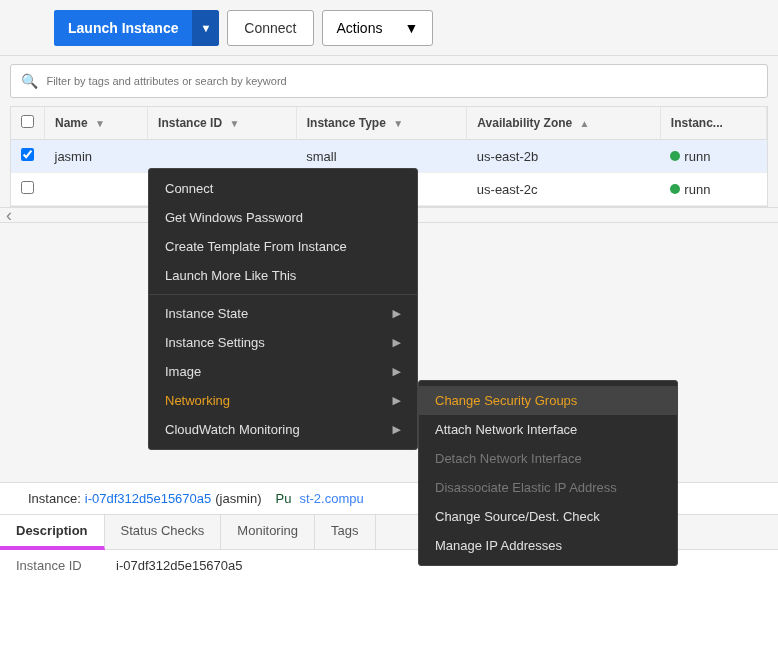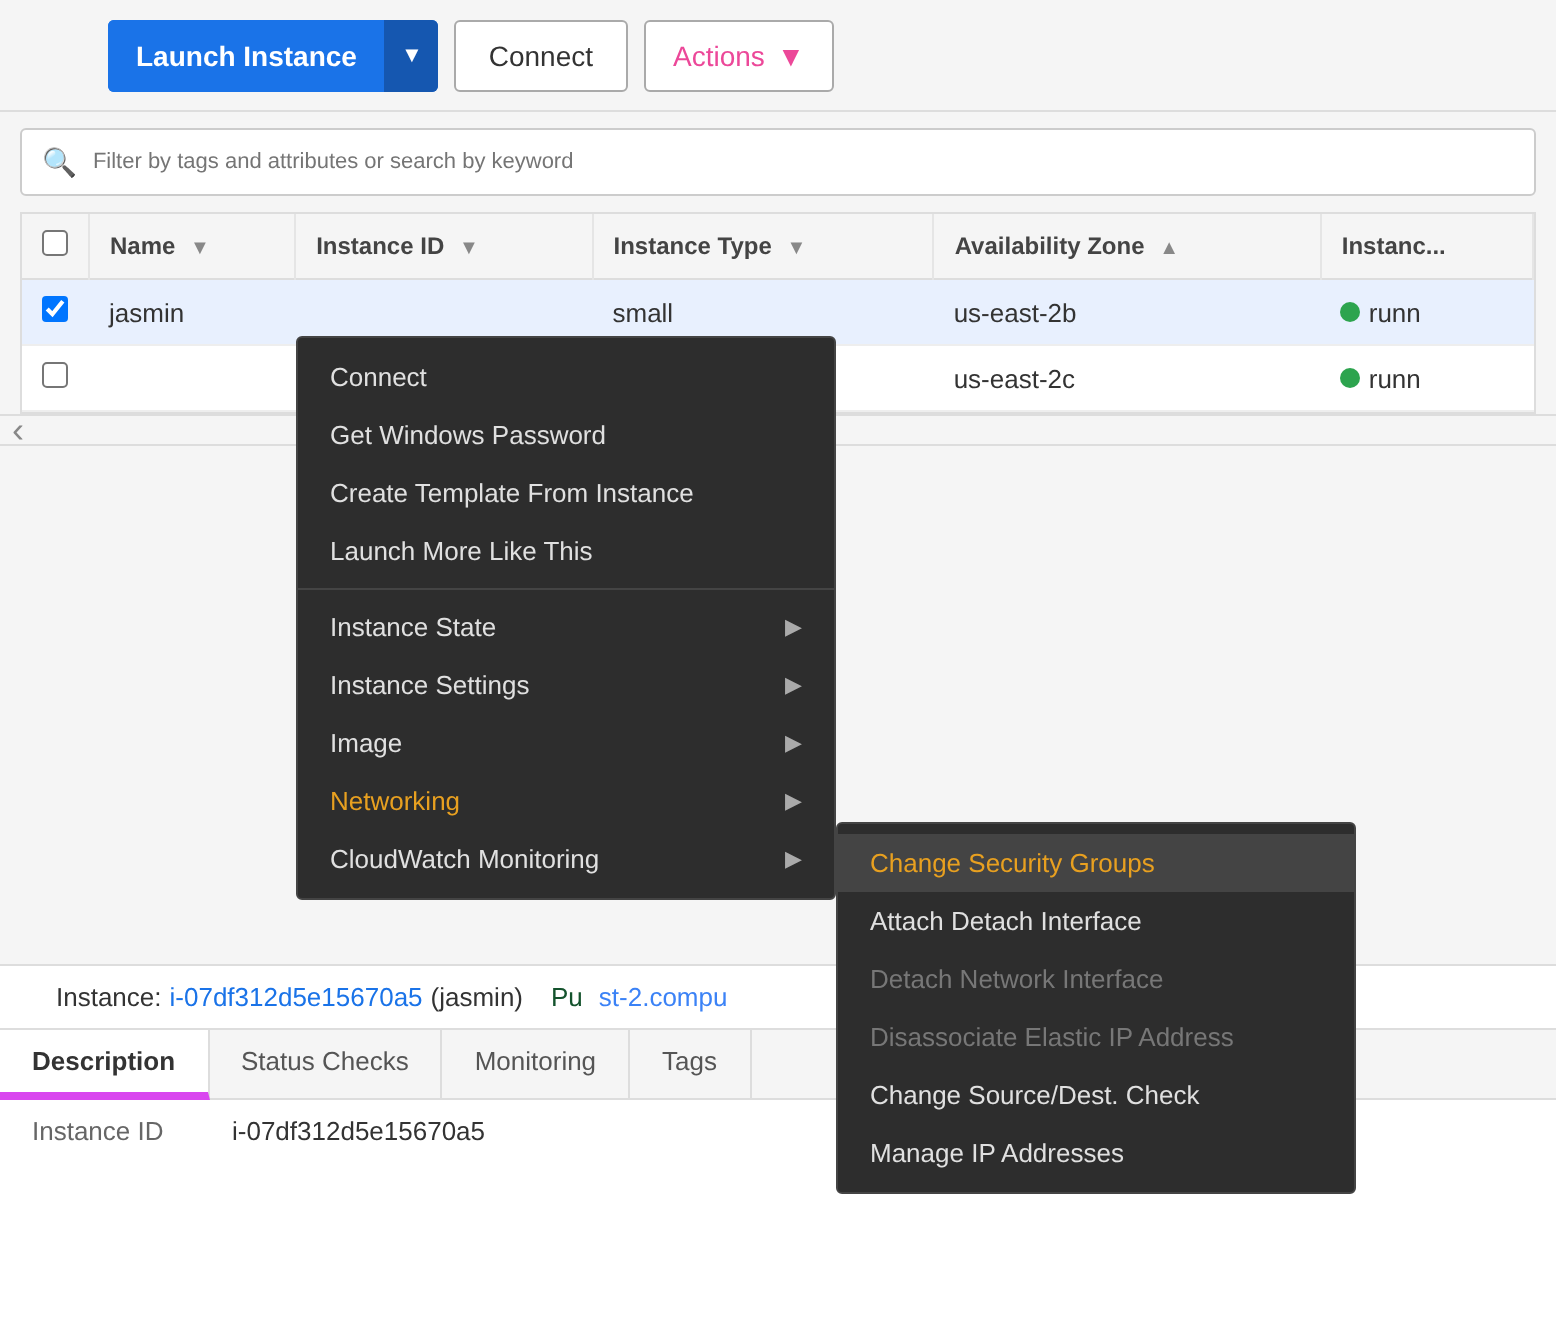--- a/index.html
+++ b/index.html
@@ -65,22 +65,22 @@
     .btn-actions {
       display: flex;
       align-items: center;
       padding: 0 14px;
       height: 36px;
       background: white;
       border: 1px solid #aaa;
       border-radius: 3px;
       cursor: pointer;
       font-size: 14px;
-      color: #ec4899;
-      gap: 6px;
+      color: #000000;
+      gap: 22px;
     }
 
     
     .search-bar {
       background: white;
       border: 1px solid #ccc;
       border-radius: 3px;
       margin: 8px 10px;
       display: flex;
       align-items: center;
@@ -200,21 +200,20 @@
     .sub-menu {
       position: absolute;
       left: 418px;
       top: 380px;
       background: #2d2d2d;
       border: 1px solid #444;
       border-radius: 3px;
       width: 260px;
       z-index: 101;
       padding: 5px 0;
-      margin-top: 31px;
     }
     .sub-menu .menu-item.highlighted {
       color: #e8a020;
       background: #444;
     }
 
     
     .bottom-panel {
       background: white;
       border-top: 1px solid #ddd;
@@ -404,21 +403,21 @@
     <span>CloudWatch Monitoring</span>
     <span class="menu-arrow">▶</span>
   </div>
 </div>
 
 <div class="sub-menu">
   <div class="menu-item highlighted">
     <span>Change Security Groups</span>
   </div>
   <div class="menu-item">
-    <span>Attach Detach Interface</span>
+    <span>Attach Network Interface</span>
   </div>
   <div class="menu-item disabled">
     <span>Detach Network Interface</span>
   </div>
   <div class="menu-item disabled">
     <span>Disassociate Elastic IP Address</span>
   </div>
   <div class="menu-item">
     <span>Change Source/Dest. Check</span>
   </div>

